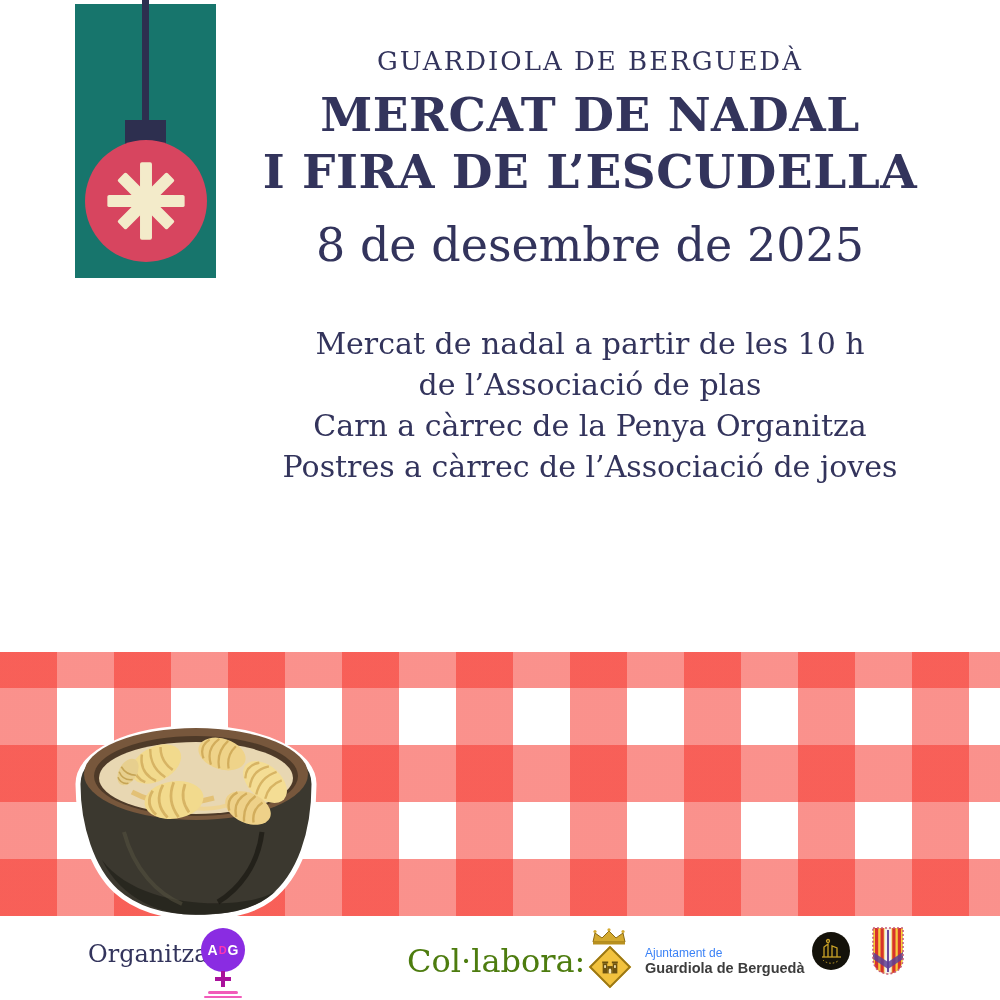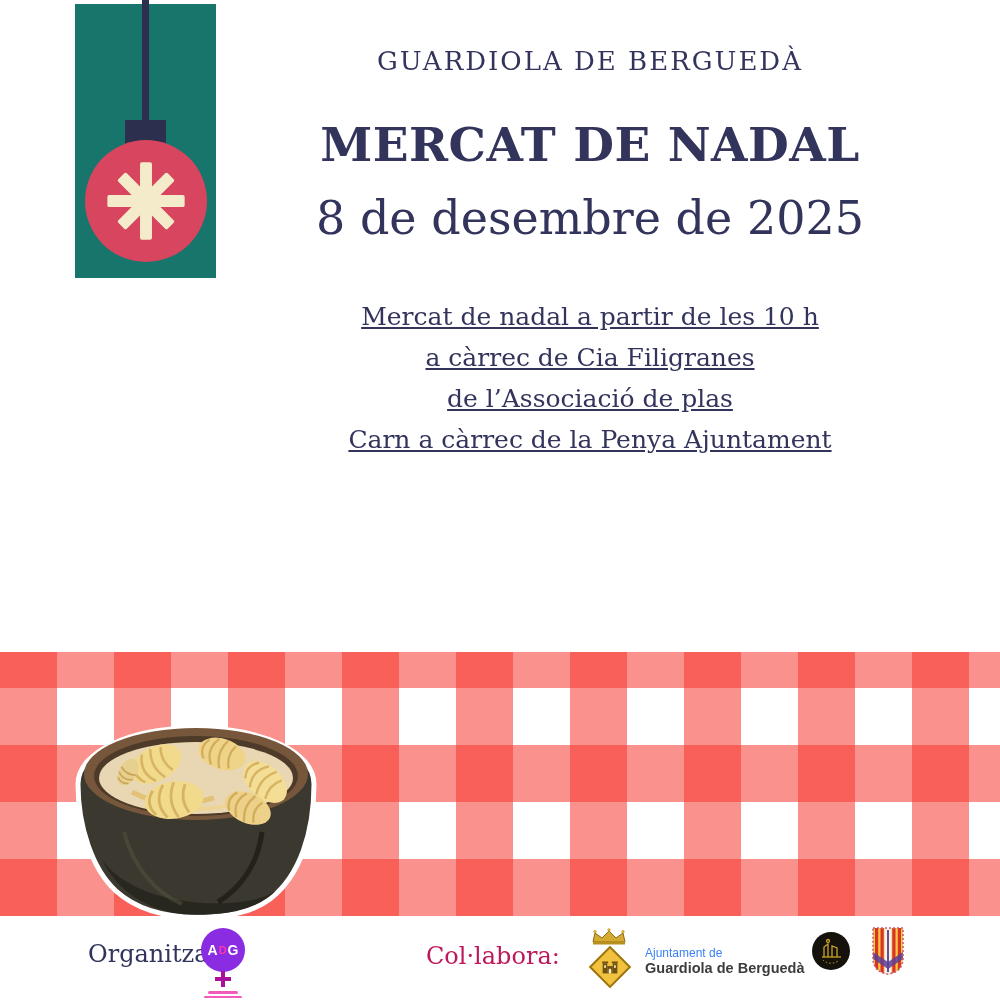--- a/index.html
+++ b/index.html
@@ -15,40 +15,40 @@
   .string{position:absolute;left:67px;top:-4px;width:7px;height:126px;background:#2d2f4f;}
   .cap{position:absolute;left:50px;top:116px;width:41px;height:28px;background:#2d2f4f;}
   .ball{position:absolute;left:10px;top:136px;width:122px;height:122px;border-radius:50%;
         background:#d7455f;display:flex;align-items:center;justify-content:center;}
   .star{width:92px;height:92px;}
 
   
   .header{position:absolute;left:200px;top:0;width:780px;text-align:center;color:#33345c;}
   .kicker{margin-top:46px;font-size:26px;letter-spacing:2px;font-weight:500;}
   .title-line{font-size:47px;font-weight:bold;line-height:57px;letter-spacing:0.5px;}
-  .title-line.first{margin-top:40px;}
+  .title-line.first{margin-top:10px;}
   .date{font-size:46px;line-height:52px;margin-top:19px;}
-  .schedule{margin-top:52px;font-size:25px;line-height:41px;text-decoration:underline;}
+  .schedule{margin-top:52px;font-size:30px;line-height:41px;}
 
   
   .tablecloth{
     position:absolute;left:0;top:652px;width:1000px;height:264px;
     background-color:#ffffff;
     background-image:
       repeating-linear-gradient(90deg, rgba(246,55,46,0.55) 0 57px, transparent 57px 114px),
       repeating-linear-gradient(0deg,  rgba(246,55,46,0.55) 0 57px, transparent 57px 114px);
   }
 
   
   .bowl{position:absolute;left:62px;top:710px;width:268px;height:212px;}
 
   
   .footer{position:absolute;left:0;top:916px;width:1000px;height:84px;background:#ffffff;}
   .org-label{position:absolute;left:88px;top:24px;font-size:24px;color:#33345c;}
-  .col-label{position:absolute;left:426px;top:26px;font-size:24px;color:#be185d;}
+  .col-label{position:absolute;left:407px;top:26px;font-size:32px;color:#4d7c0f;}
 
   .adg{position:absolute;left:201px;top:12px;width:44px;height:72px;}
   .adg-circle{position:absolute;left:0;top:0;width:44px;height:44px;border-radius:50%;
               background:#8a2ce2;display:flex;align-items:center;justify-content:center;gap:1px;
               font-family:"Liberation Sans", sans-serif;font-weight:bold;}
   .adg-circle .lw{color:#ffffff;font-size:14px;}
   .adg-circle .lp{color:#ff35b0;font-size:11px;}
   .adg-stem{position:absolute;left:20px;top:43px;width:4px;height:16px;background:#a9119b;}
   .adg-bar{position:absolute;left:14px;top:49px;width:16px;height:4px;background:#a9119b;}
   .adg-cap1{position:absolute;left:7px;top:63px;width:30px;height:2.5px;background:#ef3fae;border-radius:2px;opacity:.85;}
@@ -82,26 +82,27 @@
           <rect x="-38" y="-6.5" width="76" height="13" rx="2" transform="rotate(45)"></rect>
           <rect x="-38" y="-6.5" width="76" height="13" rx="2" transform="rotate(135)"></rect>
         </g>
       </svg>
     </div>
   </div>
 
   <div class="header">
     <div class="kicker">GUARDIOLA DE BERGUEDÀ</div>
     <div class="title-line first">MERCAT DE NADAL</div>
+    <div class="title-line">I FIRA DE L’ESCUDELLA</div>
     <div class="date">8 de desembre de 2025</div>
     <div class="schedule">
       <div>Mercat de nadal a partir de les 10 h</div>
-      <div>a càrrec de Cia Filigranes</div>
       <div>de l’Associació de plas</div>
-      <div>Carn a càrrec de la Penya Ajuntament</div>
+      <div>Carn a càrrec de la Penya Organitza</div>
+      <div>Postres a càrrec de l’Associació de joves</div>
     </div>
   </div>
 
   <div class="tablecloth"></div>
 
   <svg class="bowl" viewBox="0 0 268 212">
     <path d="M16,74 C16,42 68,18 134,18 C200,18 252,42 252,74 C252,122 238,166 208,189
              C188,204 163,207 134,207 C101,207 74,199 54,181 C30,159 16,116 16,74 Z" fill="#3b382f" stroke="#ffffff" stroke-width="5"></path>
     <path d="M40,150 C60,190 100,205 134,205 C170,205 200,196 215,180 C190,200 80,203 40,150 Z" fill="#23211b" opacity="0.75"></path>
     <path d="M62,122 C72,160 96,184 120,194" stroke="#56523f" stroke-width="4" fill="none" opacity="0.55"></path>

